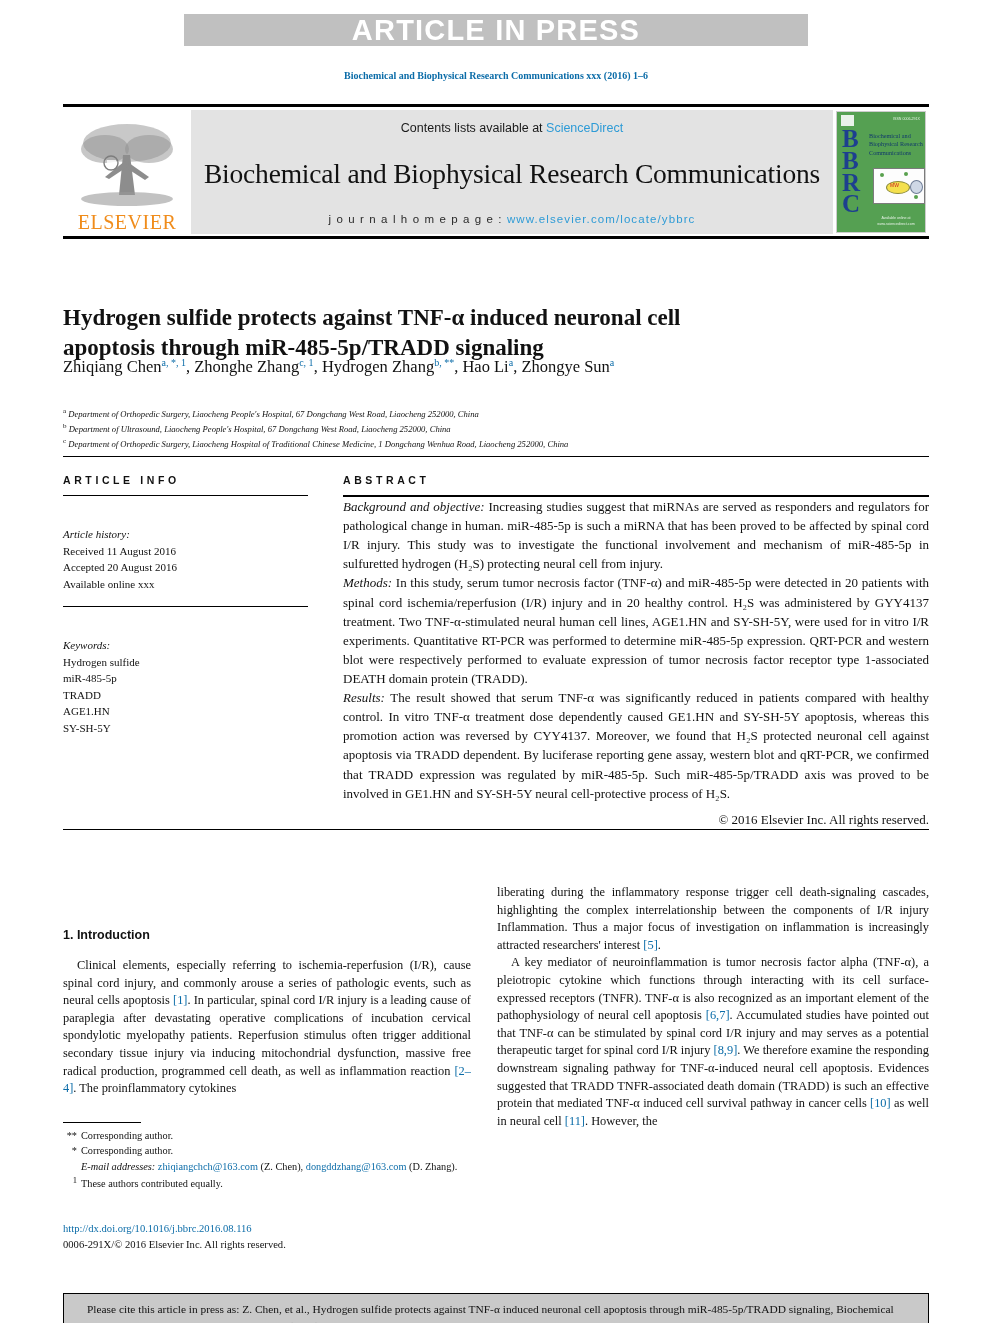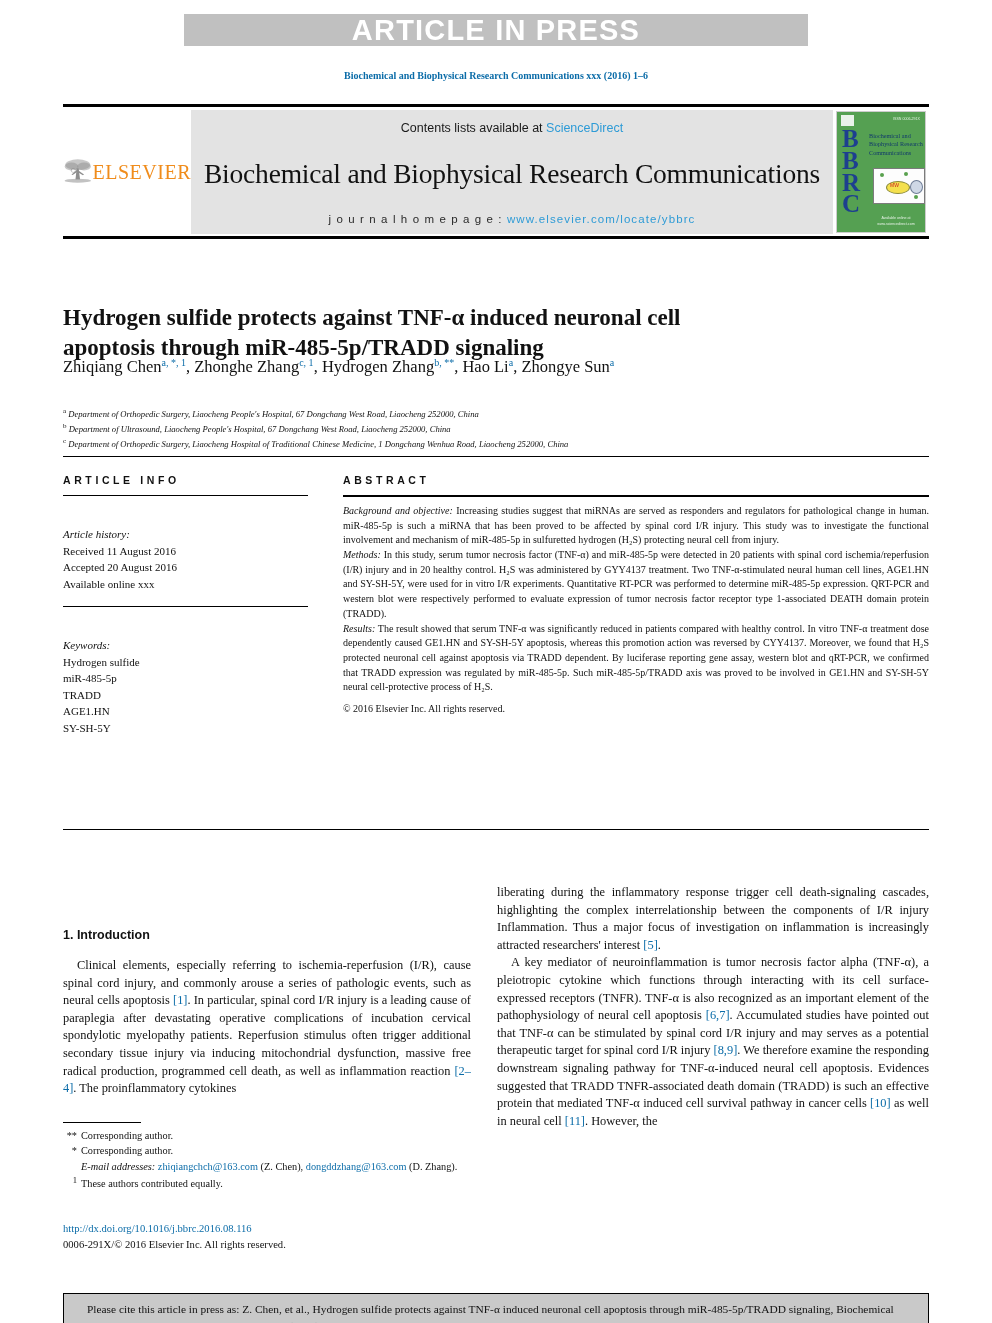--- a/index.html
+++ b/index.html
@@ -72,21 +72,21 @@
     width: 866px;
     height: 124px;
     display: flex;
     align-items: stretch;
   }
   .elsevier-logo {
     width: 128px;
     flex: 0 0 128px;
     background: #ffffff;
     display: flex;
-    flex-direction: row;
+    flex-direction: column;
     align-items: center;
     justify-content: flex-end;
     padding-bottom: 2px;
     box-sizing: border-box;
   }
   .tree-svg { display:block; }
   .elsevier-word {
     font-family: "Liberation Serif", serif;
     font-size: 20px;
     letter-spacing: 0.5px;
@@ -275,29 +275,28 @@
     font-family: "Liberation Serif", serif;
     font-size: 11px;
     line-height: 1.5;
     color: #111;
     padding-top: 6px;
   }
   .info-body .ital { font-style: italic; margin-top: 24px; }
   .info-gap { height: 14px; }
   .abs-body {
     font-family: "Liberation Serif", serif;
-    font-size: 10px;
+    font-size: 13px;
     line-height: 1.47;
     color: #111;
-    padding-top: 7px;
     text-align: justify;
   }
   .abs-body p { margin: 0; }
   .abs-body .lead { font-style: italic; }
-  .copyright { text-align: left; margin-top: 7px; }
+  .copyright { text-align: right; margin-top: 7px; }
   .rule-info-bottom {
     position: absolute;
     left: 63px;
     top: 829px;
     width: 866px;
     height: 1px;
     background: #000;
   }
 
   

